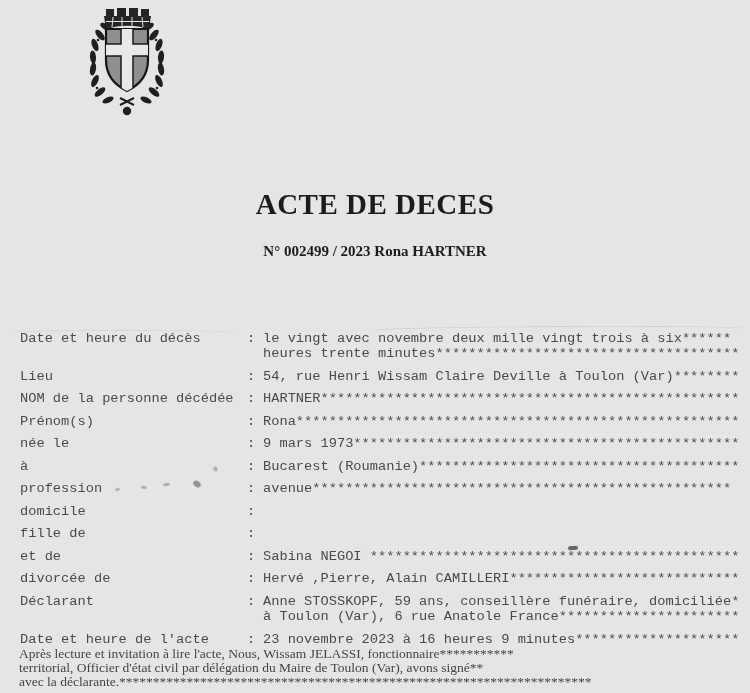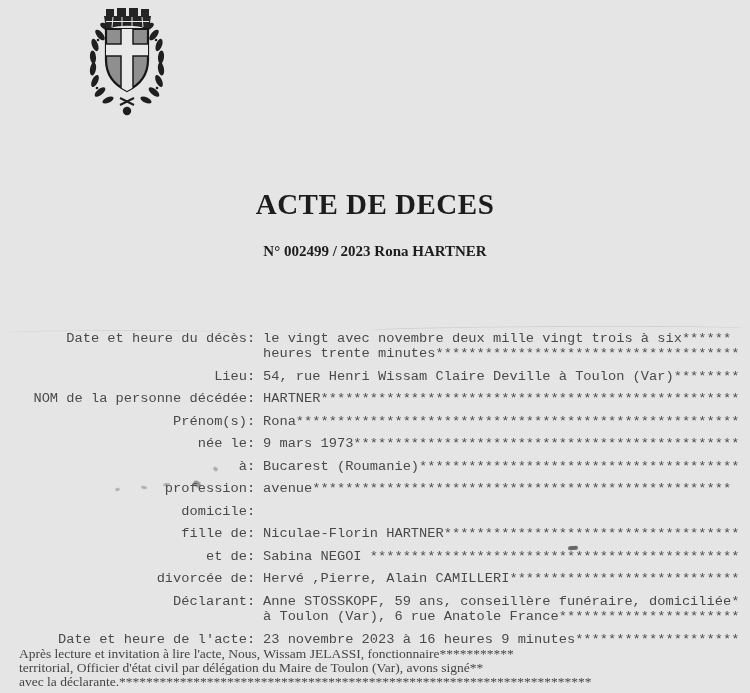--- a/index.html
+++ b/index.html
@@ -22,21 +22,21 @@
   .title-main{font-size:29px;letter-spacing:.5px;margin:0;line-height:30px;}
   .title-sub{font-size:22px;letter-spacing:.3px;margin:2px 0 0;line-height:24px;}
   .title-ref{font-size:15px;margin:23px 8px 0;line-height:19px;}
   
   .records{
     position:absolute;left:20px;top:331px;width:726px;
     font-family:"Liberation Mono","DejaVu Sans Mono",monospace;
     font-size:13.7px;color:#4a4a4a;
   }
   .row{display:flex;line-height:15.4px;margin-bottom:7.1px;}
-  .row .lbl{width:227px;flex:none;white-space:pre;text-align:right;}
+  .row .lbl{width:227px;flex:none;white-space:pre;}
   .row .sep{width:16px;flex:none;}
   .row .val{white-space:pre;overflow:hidden;width:480px;}
   .row.last{margin-bottom:1px;}
   .closing{
     position:absolute;left:19px;top:647px;width:728px;
     font-family:Liberation Serif, serif;
     font-size:13.5px;line-height:13.9px;color:#454545;
     white-space:pre;overflow:hidden;margin:0;
   }
   
@@ -157,21 +157,20 @@
         <span class="sep">:</span>
         <span class="val">avenue***************************************************</span>
     </div>
     <div class="row">
       <span class="lbl">domicile</span>
         <span class="sep">:</span>
     </div>
     <div class="row">
       <span class="lbl">fille de</span>
         <span class="sep">:</span>
-        <span class="val">Niculae-Florin HARTNER************************************</span>
     </div>
     <div class="row">
       <span class="lbl">et de</span>
         <span class="sep">:</span>
         <span class="val">Sabina NEGOI *********************************************</span>
     </div>
     <div class="row">
       <span class="lbl">divorcée de</span>
         <span class="sep">:</span>
         <span class="val">Hervé ,Pierre, Alain CAMILLERI****************************</span>

